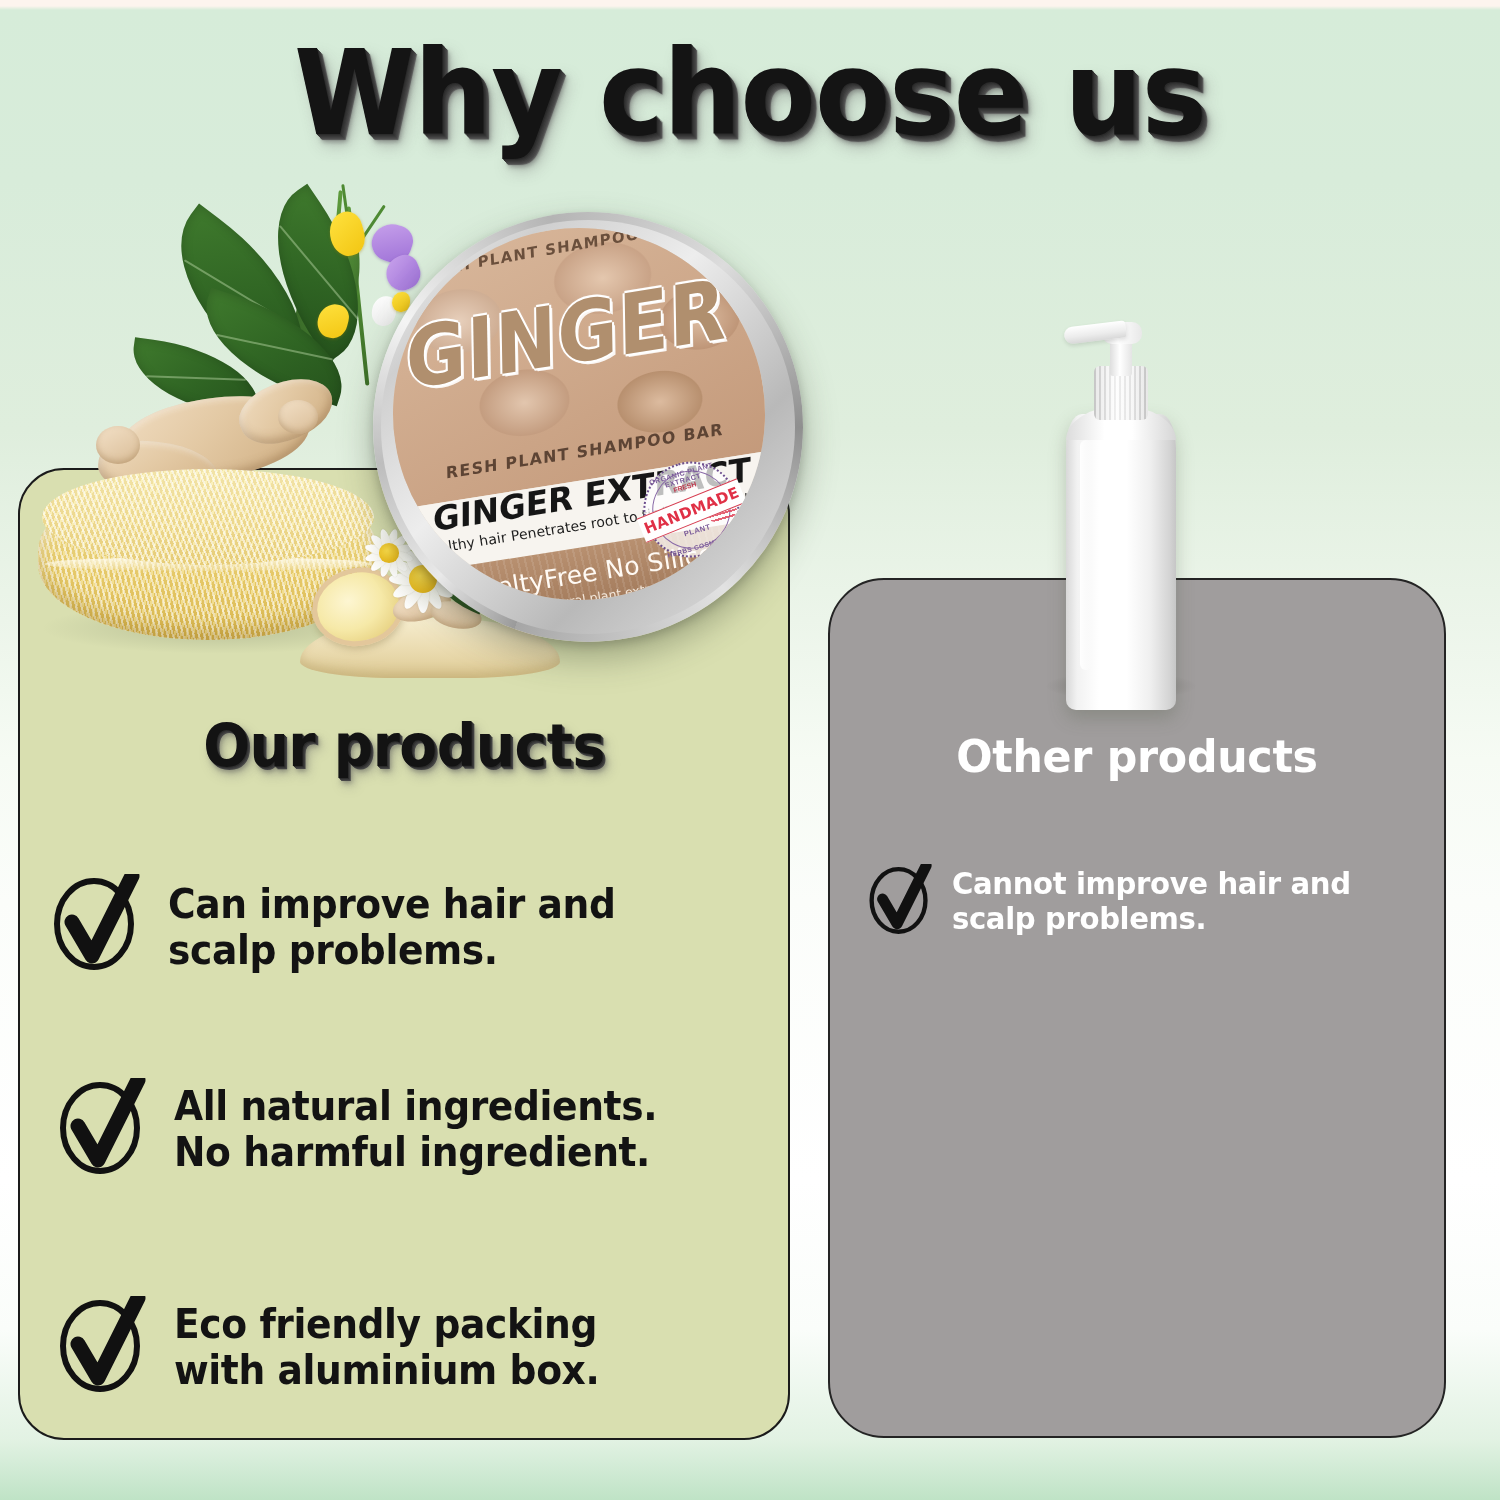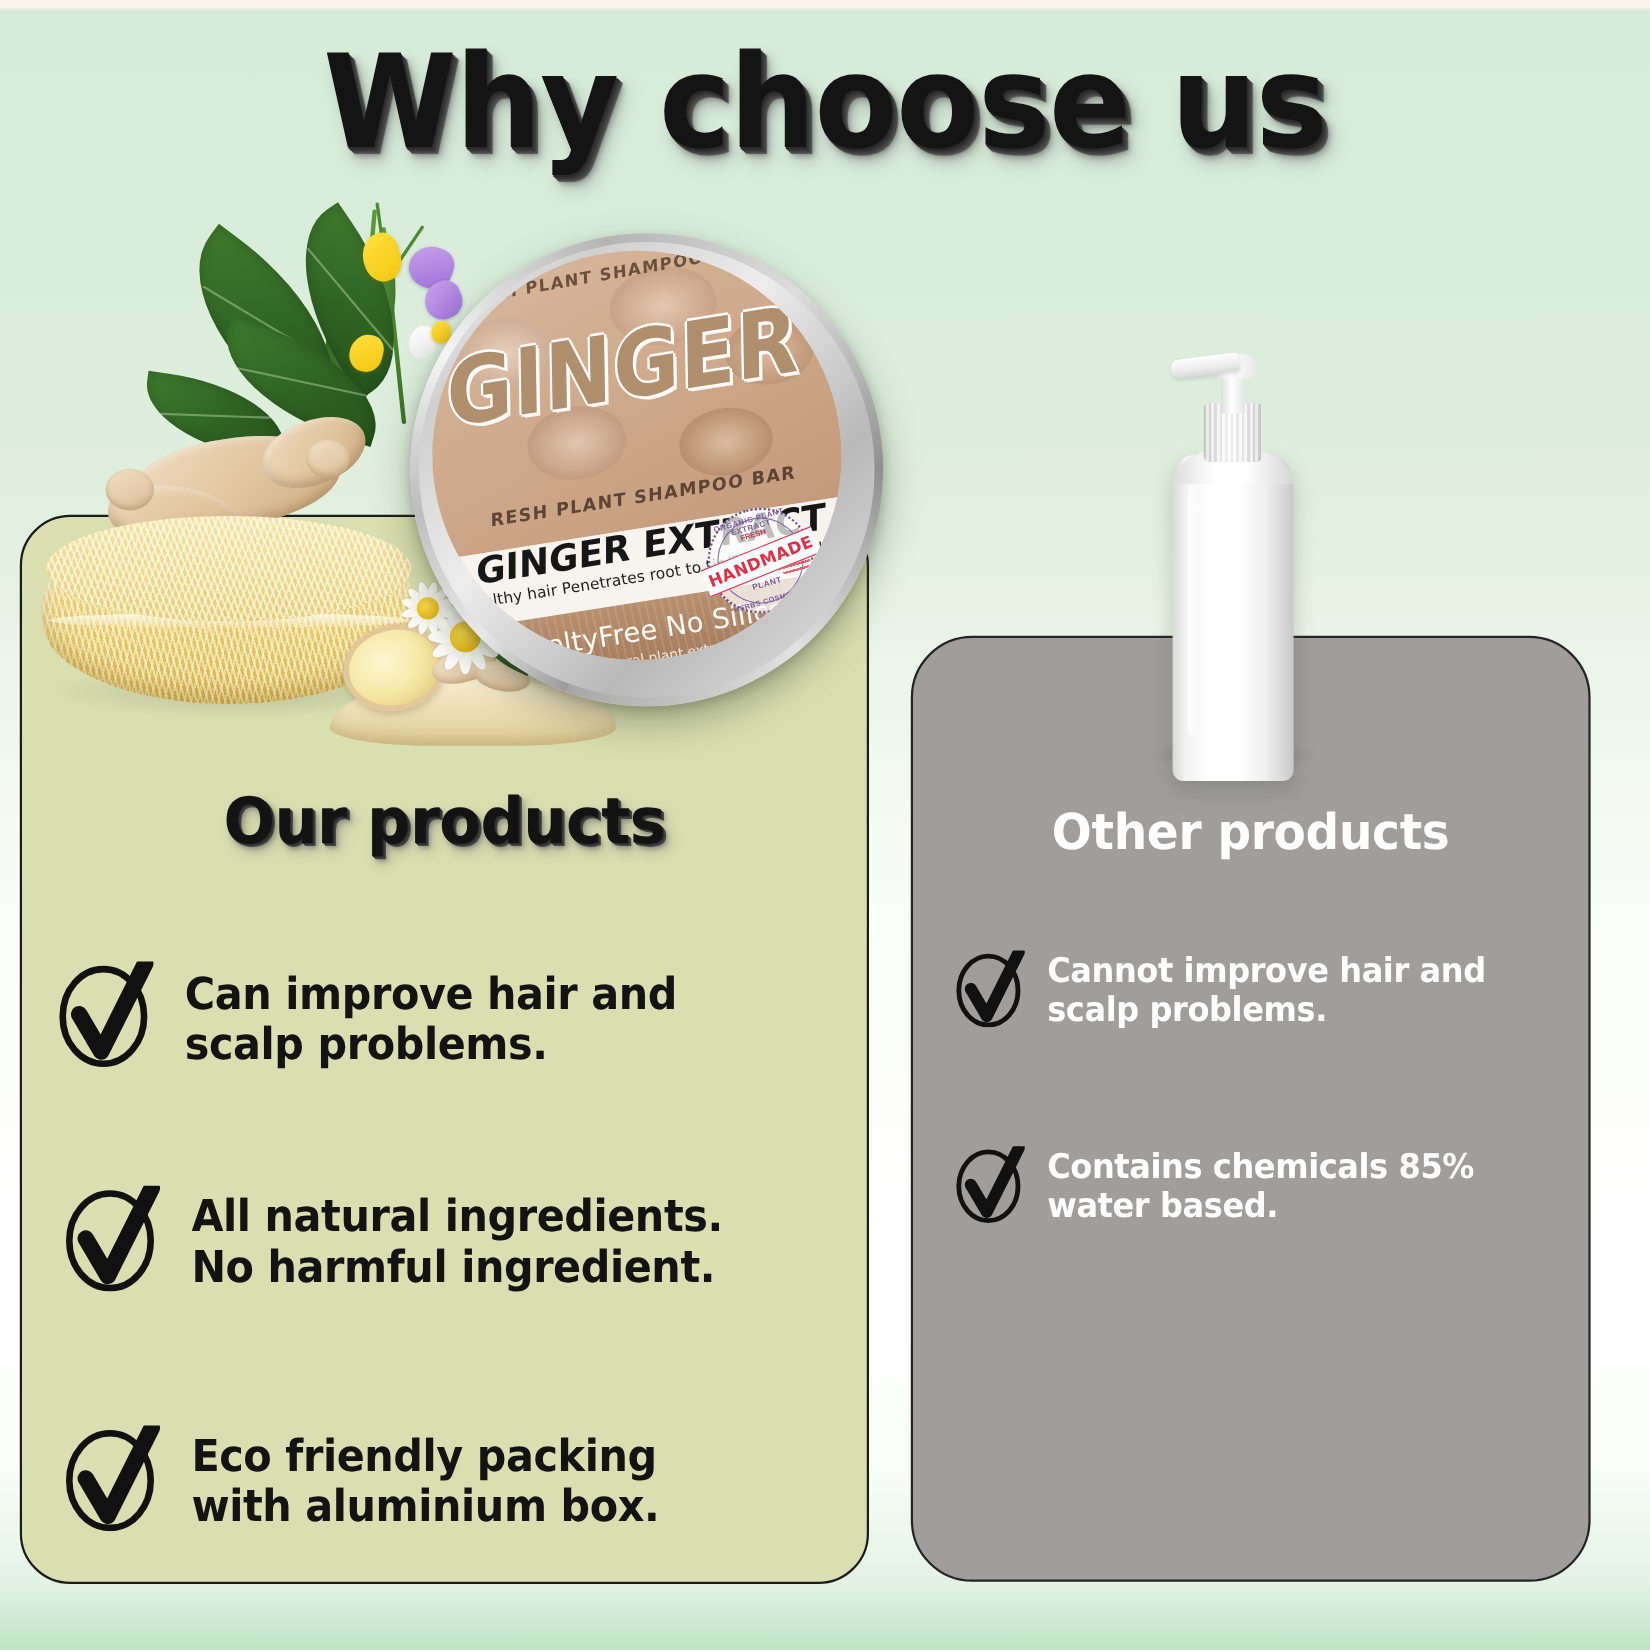--- a/index.html
+++ b/index.html
@@ -449,25 +449,15 @@
     <span class="check">
       <svg width="64" height="70" viewBox="0 0 88 96">
         <ellipse cx="42" cy="50" rx="37" ry="43" fill="none" stroke="#111" stroke-width="6"></ellipse>
         <path d="M20 48 L40 82 L80 2" fill="none" stroke="#111" stroke-width="15" stroke-linecap="round" stroke-linejoin="round"></path>
       </svg>
     </span>
     <span class="btext">Cannot improve hair and
 scalp problems.</span>
   </div>
 
-  <div class="bullet right-b rb2">
-    <span class="check">
-      <svg width="64" height="70" viewBox="0 0 88 96">
-        <ellipse cx="42" cy="50" rx="37" ry="43" fill="none" stroke="#111" stroke-width="6"></ellipse>
-        <path d="M20 48 L40 82 L80 2" fill="none" stroke="#111" stroke-width="15" stroke-linecap="round" stroke-linejoin="round"></path>
-      </svg>
-    </span>
-    <span class="btext">Contains chemicals 85%
-water based.</span>
-  </div>
 
 
 </div>
 
 </body></html>

